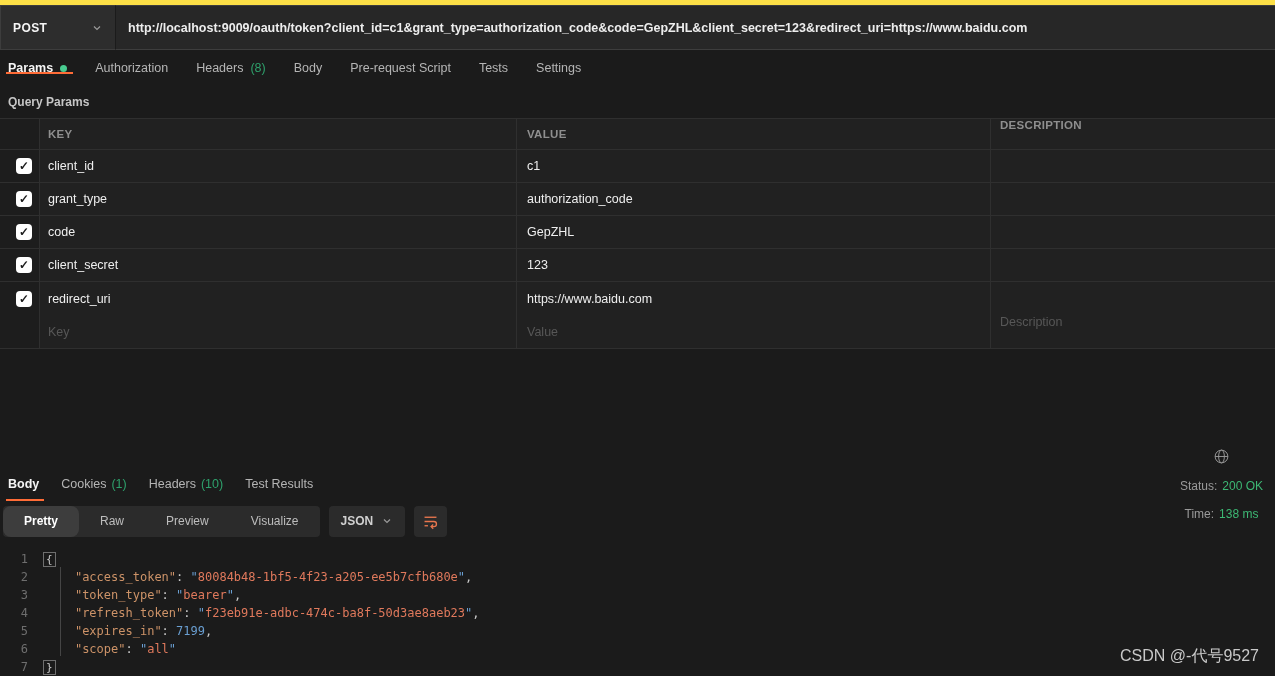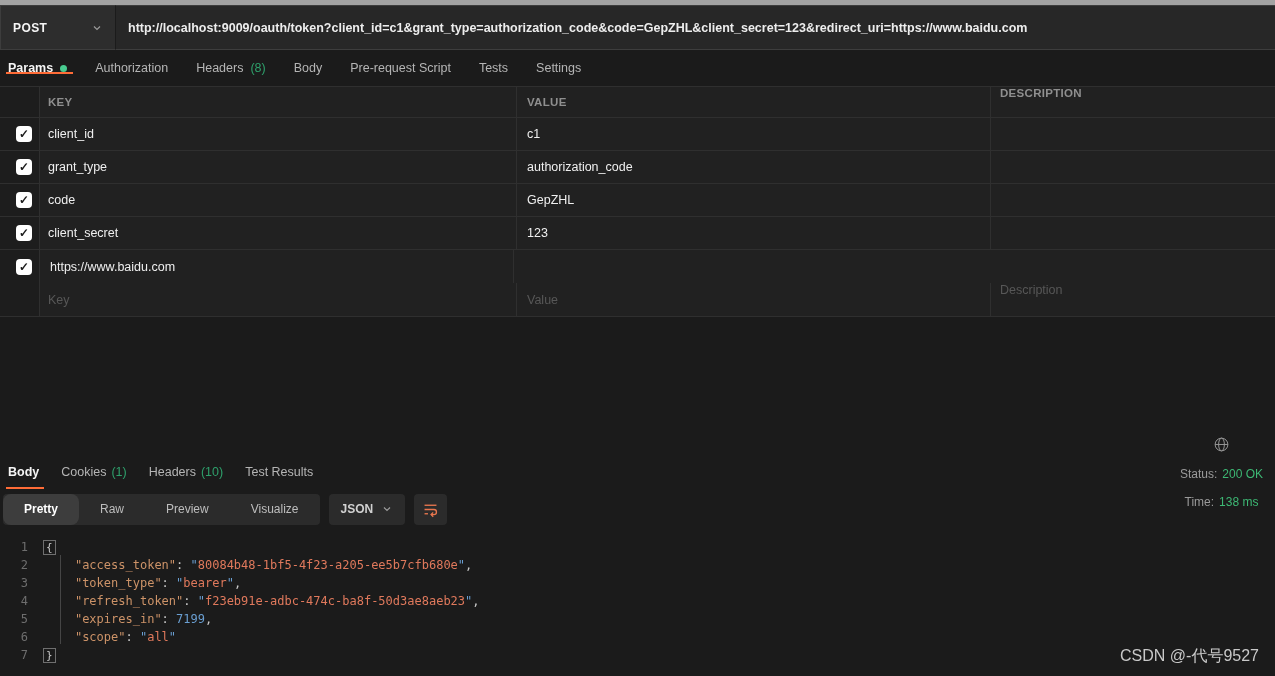--- a/index.html
+++ b/index.html
@@ -5,21 +5,21 @@
   * { margin:0; padding:0; box-sizing:border-box; }
   html,body { background:#111; }
   .app {
     position:relative; width:1275px; height:676px;
     background:#1b1b1b; overflow:hidden;
     font-family:"Liberation Sans", sans-serif;
     color:#e8e8e8;
     display:flex; flex-direction:column;
   }
   
-  .topbar { height:50px; background:#a3a3a3; padding-top:5px; display:flex; flex-shrink:0; }
+  .topbar { height:50px; background:#fde047; padding-top:5px; display:flex; flex-shrink:0; }
   .method-box {
     width:116px; background:#2d2d2d; border:1px solid #3d3d3d; border-right:1px solid #1b1b1b;
     display:flex; align-items:center; justify-content:space-between;
     padding:0 12px; cursor:pointer;
   }
   .method-label { font-size:12px; font-weight:bold; letter-spacing:.4px; color:#f5f5f5; }
   .url-field {
     flex:1; background:#272727; border-top:1px solid #3d3d3d; border-bottom:1px solid #3d3d3d;
     display:flex; align-items:center; padding:0 12px;
     font-size:12.5px; font-weight:600; color:#ededed; white-space:nowrap; overflow:hidden;
@@ -129,20 +129,23 @@
         <span>Pre-request Script</span>
       </div>
       <div class="req-tab">
         <span>Tests</span>
       </div>
       <div class="req-tab">
         <span>Settings</span>
       </div>
     </div>
 
+  <div class="qp-row">
+    <span class="qp-label">Query Params</span>
+  </div>
 
   <div class="ptable">
     <div class="trow head">
       <div class="c-check"></div>
       <div class="c-key">
           <span class="hcell">KEY</span>
         </div>
       <div class="c-val">
           <span class="hcell">VALUE</span>
         </div>
@@ -203,20 +206,23 @@
           <div class="c-val">
             <span class="cell-text">123</span>
           </div>
           <div class="c-desc">
             <span class="cell-text"></span>
           </div>
         </div>
         <div class="trow">
           <div class="c-check">
             <span class="checkbox">✓</span>
+          </div>
+          <div class="c-key">
+            <span class="cell-text">redirect_uri</span>
           </div>
           <div class="c-val">
             <span class="cell-text">https://www.baidu.com</span>
           </div>
           <div class="c-desc">
             <span class="cell-text"></span>
           </div>
         </div>
       </div>
     <div class="trow">

